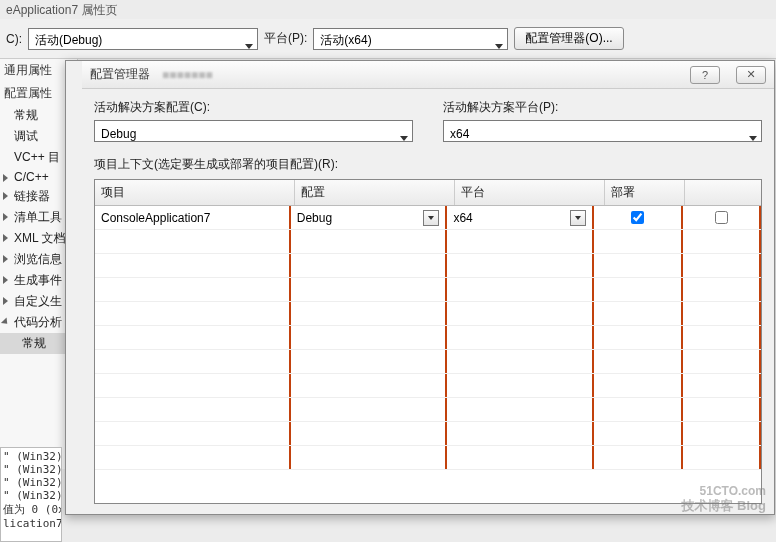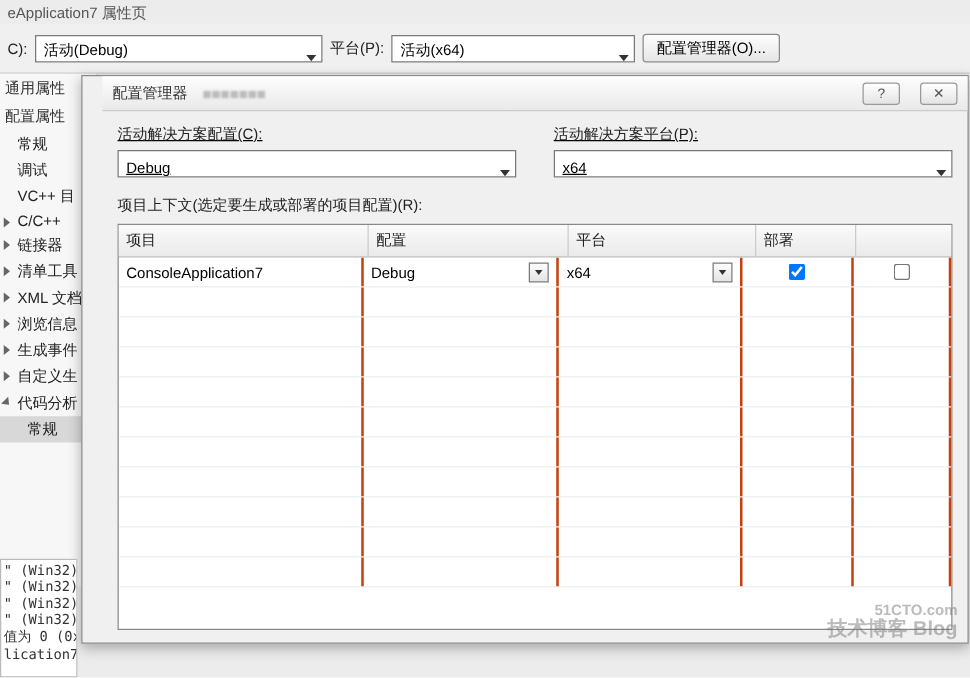--- a/index.html
+++ b/index.html
@@ -24,21 +24,21 @@
 
 
 .dialog { position: absolute; left: 65px; top: 60px; width: 710px; height: 455px; background: #f0f0f0; border: 1px solid #8a8a8a; box-shadow: 0 3px 10px rgba(0,0,0,0.3); display: flex; flex-direction: column; padding-left: 16px; }
 .dlg-title { height: 28px; background: linear-gradient(#fdfdfd,#e9e9e9); border-bottom: 1px solid #ccc; display: flex; align-items: center; padding: 0 8px; gap: 12px; }
 .dlg-title .t { color: #333; }
 .dlg-title .blur { color: #bbb; filter: blur(1px); }
 .dlg-title .spacer { flex: 1; }
 .winbtn { width: 30px; height: 18px; border: 1px solid #999; border-radius: 3px; background: linear-gradient(#fff,#e4e4e4); margin-left: 4px; display: inline-flex; align-items: center; justify-content: center; font-size: 11px; color: #555; }
 
 .dlg-body { flex: 1; padding: 10px 12px; display: flex; flex-direction: column; gap: 6px; }
-.row2 { display: flex; gap: 30px; text-decoration: underline; }
+.row2 { display: flex; gap: 30px; }
 .col { flex: 1; display: flex; flex-direction: column; gap: 4px; }
 .col .lbl { color: #222; }
 .combo.full { width: 100%; }
 
 .ctx-lbl { margin-top: 8px; color: #222; }
 
 .grid { flex: 1; background: #fff; border: 1px solid #888; display: flex; flex-direction: column; }
 .grid-head { display: flex; background: linear-gradient(#fafafa,#eaeaea); border-bottom: 1px solid #bbb; }
 .grid-head div { padding: 4px 6px; border-right: 1px solid #ccc; color: #222; }
 .grid-body { flex: 1; overflow: hidden; }
@@ -49,21 +49,21 @@
 .mini-combo .ar { width: 16px; height: 16px; border: 1px solid #7a7a7a; background: linear-gradient(#fdfdfd,#e4e4e4); display: flex; align-items: center; justify-content: center; }
 .mini-combo .ar::after { content: ""; width: 0; height: 0; border-left: 3px solid transparent; border-right: 3px solid transparent; border-top: 4px solid #333; }
 input[type=checkbox] { width: 13px; height: 13px; }
 
 .dlg-foot { padding: 8px 12px; display: flex; justify-content: flex-end; border-top: 1px solid #ddd; }
 
 
 .outpane { position: absolute; left: 0; bottom: 0; width: 62px; height: 95px; background: #fff; border: 1px solid #bbb; font-family: Consolas, monospace; font-size: 11px; padding: 2px; white-space: pre; overflow: hidden; color: #333; }
 
 .watermark { position: absolute; right: 10px; bottom: 30px; font-size: 26px; font-weight: bold; color: rgba(120,120,120,0.5); font-family: Arial; text-align: right; line-height: 1; }
-.watermark .sm { font-size: 16px; display: block; }
+.watermark .sm { font-size: 13px; display: block; }
 </style>
 </head>
 <body>
 
 <div style="padding:2px 6px 0;color:#555;">eApplication7 属性页</div>
 
 <div class="top-bar">
   <span class="lbl">C):</span>
   <div class="combo" style="width:230px">
     <span>活动(Debug)</span>

